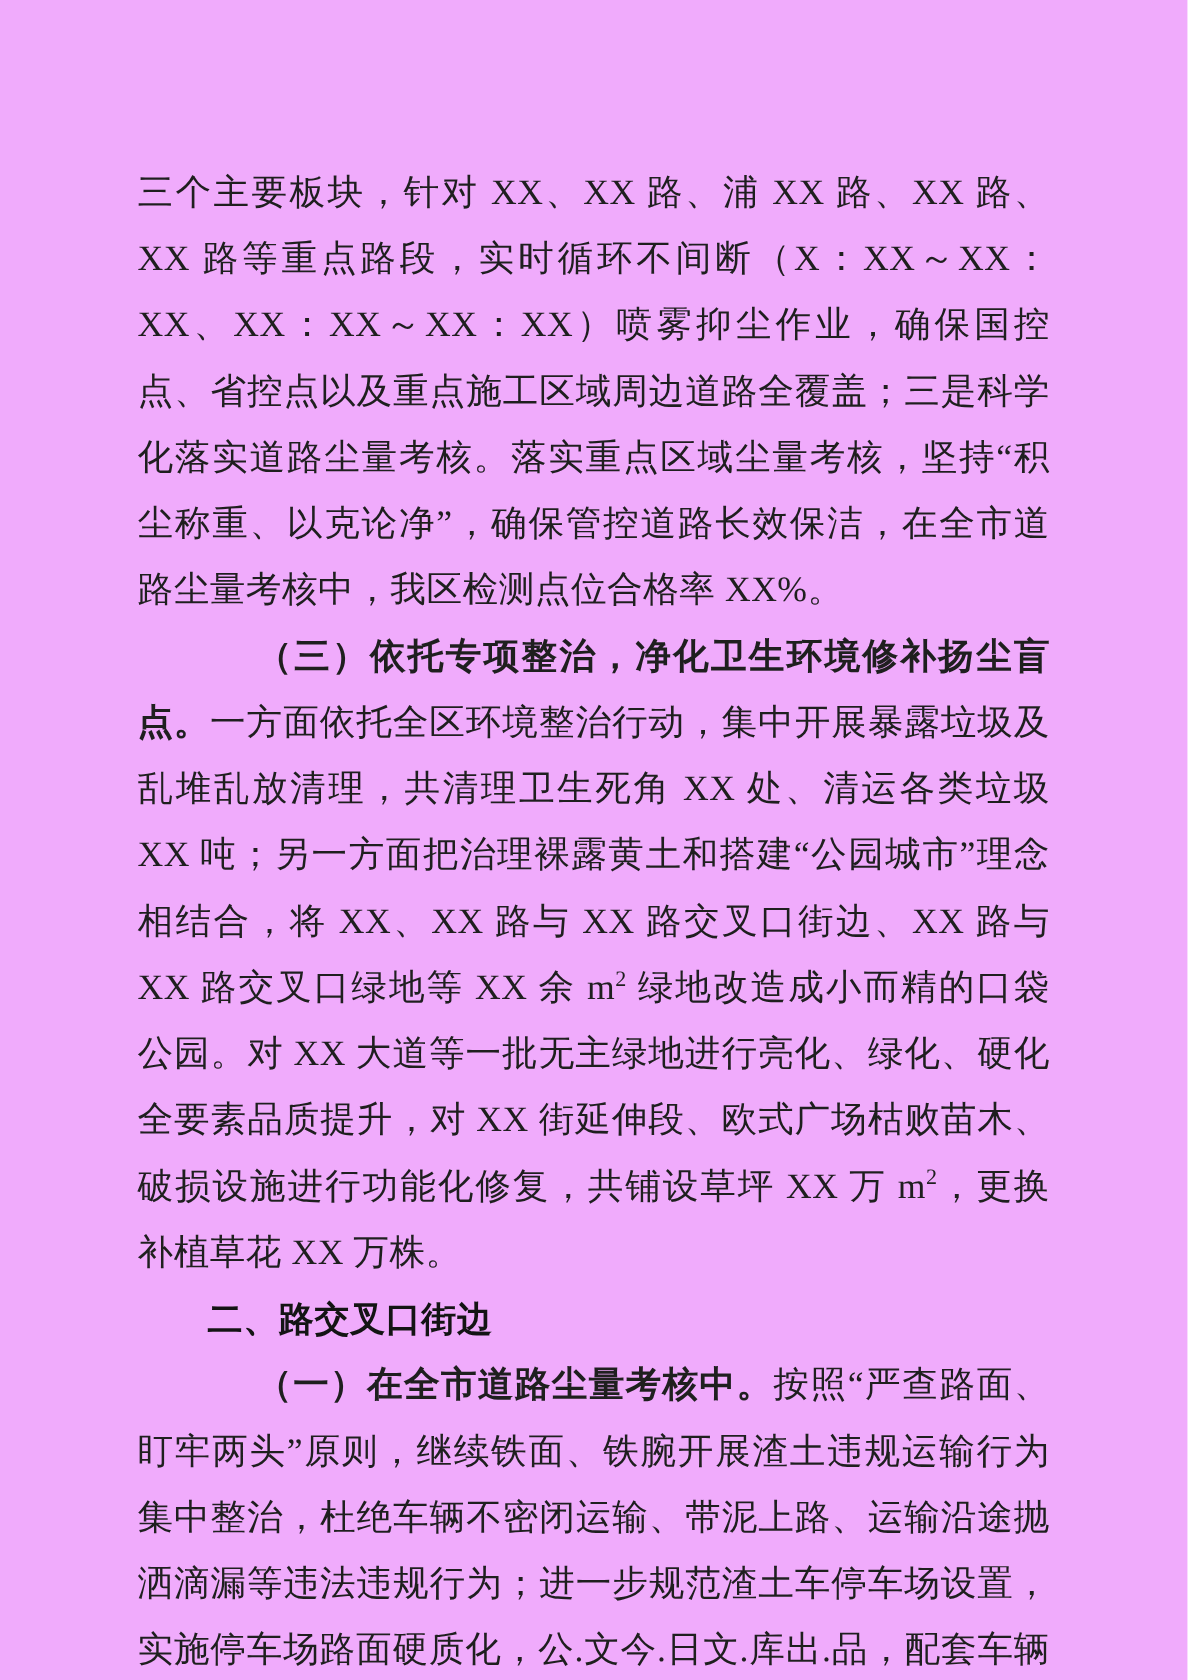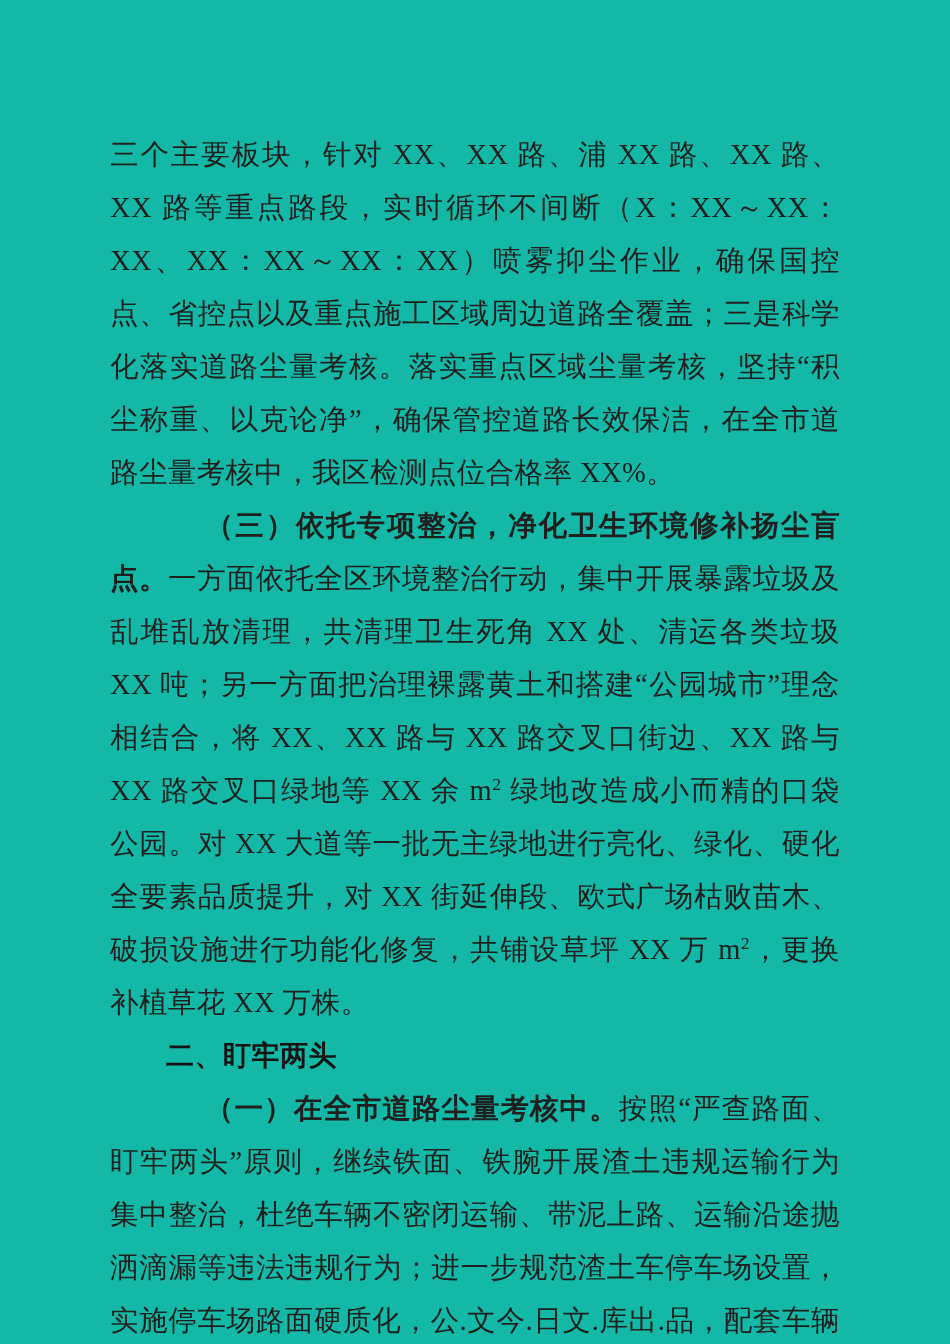--- a/index.html
+++ b/index.html
@@ -11,21 +11,21 @@
     width: 950px;
     height: 1344px;
     font-family: "Liberation Serif", "DejaVu Serif", serif;
     color: #1a1a1a;
     overflow: hidden;
   }
   .page {
     position: relative;
     width: 950px;
     height: 1344px;
-    background: #14b8a6;
+    background: #f0abfc;
     box-sizing: border-box;
     padding: 128px 110px 0 110px;
   }
   .body-text {
     font-size: 28.5px;
     line-height: 53px;
     text-align: justify;
     text-justify: inter-ideograph;
     letter-spacing: 0.4px;
     margin: 0;
@@ -63,18 +63,18 @@
 </style>
 </head>
 <body>
 
 <div class="page">
 
   <p class="body-text">三个主要板块，针对 XX、XX 路、浦 XX 路、XX 路、XX 路等重点路段，实时循环不间断（X：XX～XX：XX、XX：XX～XX：XX）喷雾抑尘作业，确保国控点、省控点以及重点施工区域周边道路全覆盖；三是科学化落实道路尘量考核。落实重点区域尘量考核，坚持“积尘称重、以克论净”，确保管控道路长效保洁，在全市道路尘量考核中，我区检测点位合格率 XX%。</p>
 
   <p class="body-text indent"><span class="lead">（三）依托专项整治，净化卫生环境修补扬尘盲点。</span><span>一方面依托全区环境整治行动，集中开展暴露垃圾及乱堆乱放清理，共清理卫生死角 XX 处、清运各类垃圾 XX 吨；另一方面把治理裸露黄土和搭建“公园城市”理念相结合，将 XX、XX 路与 XX 路交叉口街边、XX 路与 XX 路交叉口绿地等 XX 余 m</span><sup class="latin">2</sup><span> 绿地改造成小而精的口袋公园。对 XX 大道等一批无主绿地进行亮化、绿化、硬化全要素品质提升，对 XX 街延伸段、欧式广场枯败苗木、破损设施进行功能化修复，共铺设草坪 XX 万 m</span><sup class="latin">2</sup><span>，更换补植草花 XX 万株。</span></p>
 
-  <h2 class="section-heading">二、盯牢两头</h2>
+  <h2 class="section-heading">二、路交叉口街边</h2>
 
 
   <p class="body-text indent"><span class="lead">（一）在全市道路尘量考核中。</span><span>按照“严查路面、盯牢两头”原则，继续铁面、铁腕开展渣土违规运输行为集中整治，杜绝车辆不密闭运输、带泥上路、运输沿途抛洒滴漏等违法违规行为；进一步规范渣土车停车场设置，实施停车场路面硬质化，公.文今.日文.库出.品，配套车辆冲洗平台等系列措施。</span></p>
 
 </div>
 
 </body></html>

